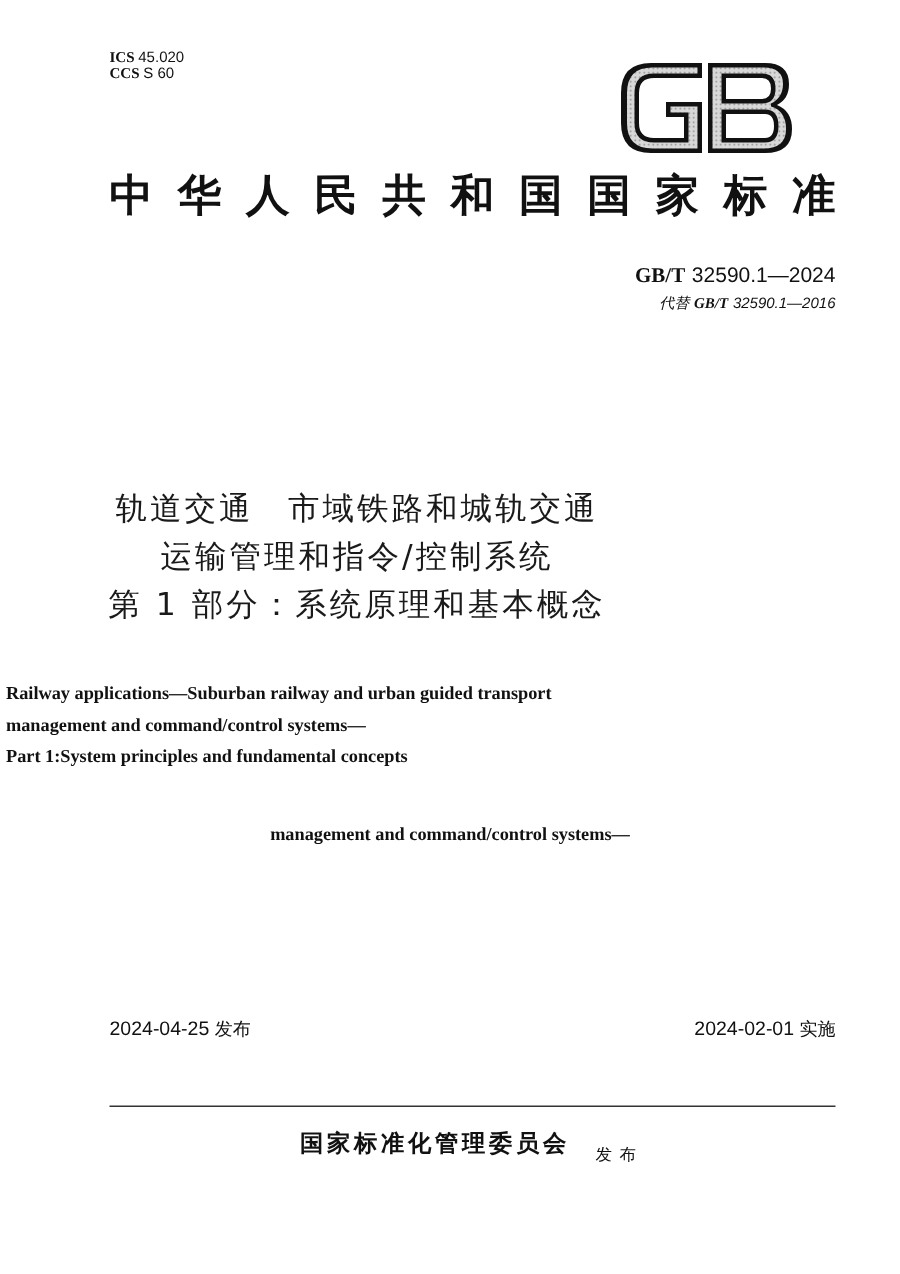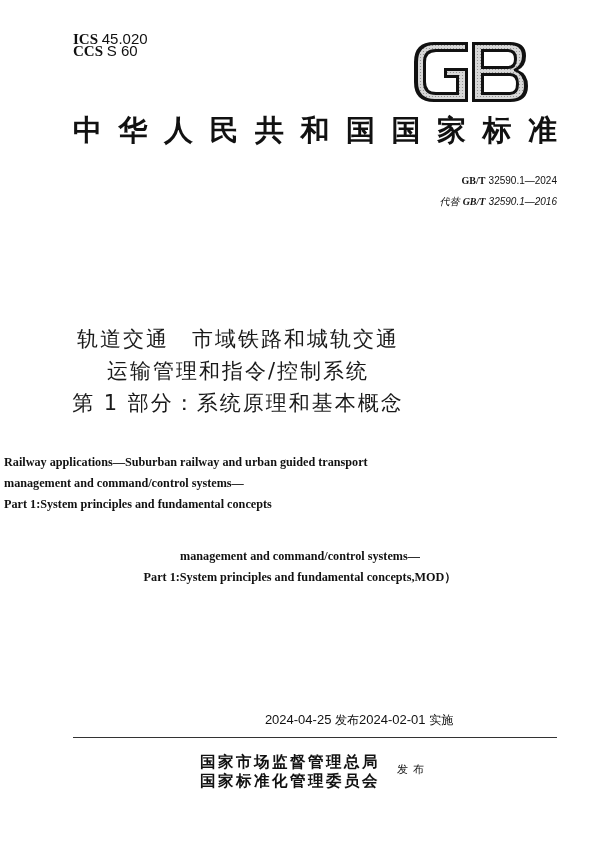--- a/index.html
+++ b/index.html
@@ -1,44 +1,44 @@
 <!DOCTYPE html>
 <html><head>
 <meta charset="utf-8">
 <style>
   html, body { margin: 0; padding: 0; background: #ffffff; }
   body { width: 600px; height: 849px; position: relative; overflow: hidden;
          font-family: "DejaVu Serif", "Liberation Serif", serif; color: #111; }
   .abs { position: absolute; }
-  .class-codes { left: 73px; top: 33px; font-size: 15px; line-height: 11px;
+  .class-codes { left: 73px; top: 33px; font-size: 10px; line-height: 11px;
                  font-family: "Liberation Serif", serif; }
   .class-codes .num { font-family: "Liberation Sans", sans-serif; font-weight: normal; }
   .class-codes b { font-weight: bold; }
   .gb-logo { left: 410px; top: 38px; width: 120px; height: 68px; }
   .national-title { left: 73px; top: 113px; width: 484px; height: 36px;
                     display: flex; justify-content: space-between; align-items: center;
                     font-family: "DejaVu Serif", serif; font-weight: bold; font-size: 29px; }
-  .std-no { right: 43px; top: 175px; font-size: 10px; text-align: right; }
+  .std-no { right: 43px; top: 175px; font-size: 14px; text-align: right; }
   .std-no .prefix { font-family: "Liberation Serif", serif; font-weight: bold; }
   .std-no .num { font-family: "Liberation Sans", sans-serif; }
   .replaces { right: 43px; top: 195px; font-size: 10px; text-align: right; font-style: italic; }
   .replaces .prefix { font-family: "Liberation Serif", serif; font-weight: bold; }
   .replaces .num { font-family: "Liberation Sans", sans-serif; }
   .cn-title { left: 0; width: 476px; top: 323px; text-align: center;
               font-family: "DejaVu Sans", sans-serif; font-size: 21px; line-height: 32px;
               letter-spacing: 2px; color: #1a1a1a; }
   .en-title { left: 4px; width: 600px; top: 452px; text-align: left;
               font-family: "Liberation Serif", serif; font-weight: bold; font-size: 12.2px;
               line-height: 21px; }
   .iec-title { left: 0; width: 600px; top: 546px; text-align: center;
                font-family: "Liberation Serif", serif; font-weight: bold; font-size: 12.2px;
                line-height: 21px; }
   .iec-title .num { font-family: "Liberation Sans", sans-serif; font-weight: normal; }
-  .date-row { left: 73px; top: 712px; width: 484px; display: flex; justify-content: center;
-              font-family: "Liberation Sans", sans-serif; font-size: 13px; margin-left: 44px; }
+  .date-row { left: 73px; top: 678px; width: 484px; display: flex; justify-content: space-between;
+              font-family: "Liberation Sans", sans-serif; font-size: 13px; }
   .date-row .cn { font-family: "DejaVu Sans", sans-serif; font-size: 12px; }
   .divider { left: 73px; top: 737px; width: 484px; height: 0; border-top: 1.5px solid #333; }
   .issuers { left: 200px; top: 752px; font-family: "DejaVu Serif", serif; font-weight: bold;
              font-size: 15.5px; line-height: 19px; letter-spacing: 2.5px; }
   .issue-label { left: 397px; top: 762px; font-family: "DejaVu Sans", sans-serif;
                  font-size: 11px; letter-spacing: 5px; }
 </style>
 </head>
 <body>
 
@@ -92,26 +92,24 @@
 </div>
 
 <div class="abs en-title">
   <div>Railway applications—Suburban railway and urban guided transport</div>
   <div>management and command/control systems—</div>
   <div>Part 1:System principles and fundamental concepts</div>
 </div>
 
 <div class="abs iec-title">
   <div>management and command/control systems—</div>
-  <div>Part 1:System principles and fundamental concepts,MOD）</div>
 </div>
 
 <div class="abs date-row">
   <div><span>2024-04-25</span> <span class="cn">发布</span></div>
   <div><span>2024-02-01</span> <span class="cn">实施</span></div>
 </div>
 <div class="abs divider"></div>
 
 <div class="abs issuers">
-  <div>国家市场监督管理总局</div>
   <div>国家标准化管理委员会</div>
 </div>
 <div class="abs issue-label">发布</div>
 
 </body></html>

